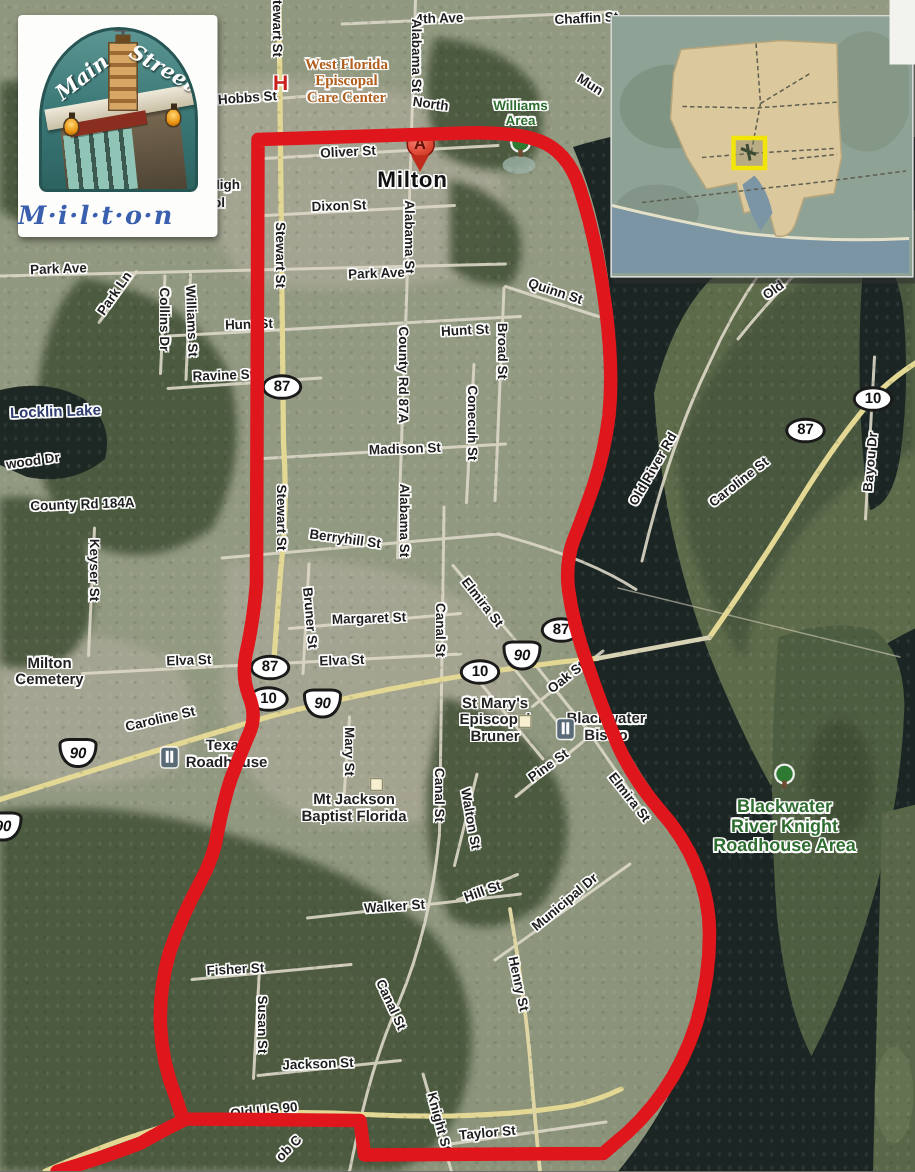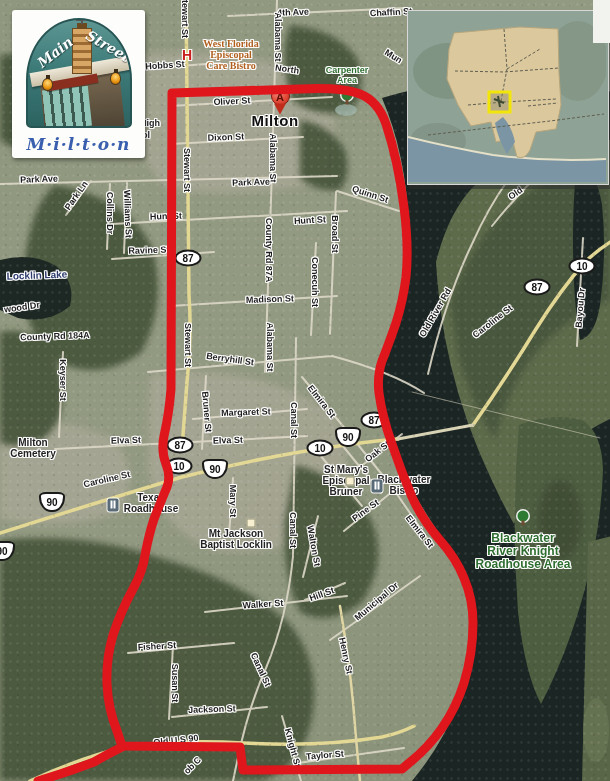--- a/index.html
+++ b/index.html
@@ -26,21 +26,21 @@
   .lbl.park{color:#2f6e31;}
   .lbl.area{color:#2f6e31;font-size:12px;}
   .lbl.carecenter{color:#b05f1e;font-size:10px;font-family:Liberation Serif, serif;}
   .lbl.poi{font-size:10px;color:#222;}
   
   .shield{position:absolute;display:flex;align-items:center;justify-content:center;
           background:#fff;color:#111;font-weight:bold;font-size:10px;
           transform:translate(-50%,-50%);box-sizing:border-box;}
   .shield.ellipse{width:27px;height:17px;border:2px solid #1a1a1a;border-radius:50%;}
   .shield.us{width:26px;height:20px;border:2px solid #1a1a1a;
-             border-radius:7px 7px 12px 12px / 4px 4px 15px 15px;}
+             border-radius:7px 7px 12px 12px / 4px 4px 15px 15px;font-style:italic;}
   
   .icon{position:absolute;transform:translate(-50%,-50%);}
   .tree-head{width:11px;height:11px;border-radius:50%;background:#2e7a33;
              box-shadow:0 0 0 1.5px rgba(255,255,255,.9);}
   .tree-trunk{width:3px;height:5px;background:#6d4c33;margin:-1px auto 0;}
   .resto{width:11px;height:13px;background:#5a6b78;border-radius:2px;
          box-shadow:0 0 0 1px rgba(255,255,255,.85);position:relative;}
   .resto i{position:absolute;top:2px;width:2px;height:8px;background:#fff;}
   .resto i.f{left:3px;} .resto i.k{left:6px;}
   .hosp{font-weight:bold;font-size:14px;color:#c9201d;font-family:"Liberation Sans",sans-serif;
@@ -76,21 +76,21 @@
   .vane{position:absolute;left:53px;top:-4px;width:2px;height:8px;background:#555;}
   .vane2{position:absolute;left:48px;top:-1px;width:12px;height:2px;background:#555;}
   .lantern{position:absolute;width:11px;height:13px;border-radius:50% 50% 45% 45%;
              background:radial-gradient(circle at 50% 35%,#ffd977,#e9930f 60%,#9c5a08);
              border:1px solid #4e3a20;box-sizing:border-box;}
   .lantern:before{content:"";position:absolute;left:3px;top:-4px;width:4px;height:4px;background:#3a2c18;}
   .script{position:absolute;font-family:"DejaVu Serif",serif;font-style:italic;font-weight:bold;
              color:#fff;font-size:14px;text-shadow:1px 1px 1px rgba(0,0,0,.5);}
   .script.w1{left:7px;top:24px;transform:rotate(-38deg);}
   .script.w2{left:56px;top:18px;transform:rotate(30deg);}
-  .logo-city{position:absolute;left:0;right:0;bottom:4px;text-align:center;
+  .logo-city{position:absolute;left:0;right:0;bottom:4px;text-align:left;
              font-family:"DejaVu Serif",serif;font-style:italic;font-weight:bold;
              font-size:17px;color:#3a5fae;letter-spacing:1px;}
   
   .inset{position:absolute;left:407px;top:10px;width:200px;height:173px;background:#8fa296;
          border:1px solid #d8d8d8;box-shadow:2px 4px 0 rgba(45,45,45,.55);}
   .inset svg{position:absolute;left:0;top:0;}
   .white-corner{position:absolute;left:593px;top:0;width:17px;height:43px;background:#f2f2ef;}
 </style>
 </head>
 <body>
@@ -377,53 +377,53 @@
       <div class="lbl street" style="left: 516px; top: 194px; --r: -35deg;">
         <div>Old</div>
       </div>
       <div class="lbl city" style="left: 275px; top: 121px; --r: 0deg;">
         <div>Milton</div>
       </div>
       <div class="lbl water" style="left: 37px; top: 276px; --r: -2deg;">
         <div>Locklin Lake</div>
       </div>
       <div class="lbl park" style="left: 347px; top: 76px; --r: 0deg;">
-        <div>Carpenter</div>
+        <div>Williams</div>
         <div>Area</div>
       </div>
       <div class="lbl area" style="left: 523px; top: 551px; --r: 0deg;">
         <div>Blackwater</div>
         <div>River Knight</div>
         <div>Roadhouse Area</div>
       </div>
       <div class="lbl carecenter" style="left: 231px; top: 55px; --r: 0deg;">
         <div>West Florida</div>
         <div>Episcopal</div>
-        <div>Care Bistro</div>
+        <div>Care Center</div>
       </div>
       <div class="lbl poi" style="left: 33px; top: 449px; --r: 0deg;">
         <div>Milton</div>
         <div>Cemetery</div>
       </div>
       <div class="lbl poi" style="left: 151px; top: 504px; --r: 0deg;">
         <div>Texas</div>
         <div>Roadhouse</div>
       </div>
-      <div class="lbl poi" style="left: 324px; top: 481px; padding-left: 44px; --r: 0deg;">
+      <div class="lbl poi" style="left: 308px; top: 481px; padding-left: 44px; --r: 0deg;">
         <div>St Mary's</div>
         <div>Episcopal</div>
         <div>Bruner</div>
       </div>
       <div class="lbl poi" style="left: 404px; top: 486px; --r: 0deg;">
         <div>Blackwater</div>
         <div>Bistro</div>
       </div>
       <div class="lbl poi" style="left: 236px; top: 540px; --r: 0deg;">
         <div>Mt Jackson</div>
-        <div>Baptist Locklin</div>
+        <div>Baptist Florida</div>
       </div>
       <div class="shield ellipse" style="left: 188px; top: 258px;">87</div>
       <div class="shield ellipse" style="left: 180px; top: 445px;">87</div>
       <div class="shield ellipse" style="left: 179px; top: 466px;">10</div>
       <div class="shield us" style="left: 215px; top: 469px;">90</div>
       <div class="shield us" style="left: 52px; top: 502px;">90</div>
       <div class="shield ellipse" style="left: 374px; top: 420px;">87</div>
       <div class="shield us" style="left: 348px; top: 437px;">90</div>
       <div class="shield ellipse" style="left: 320px; top: 448px;">10</div>
       <div class="shield ellipse" style="left: 537px; top: 287px;">87</div>

